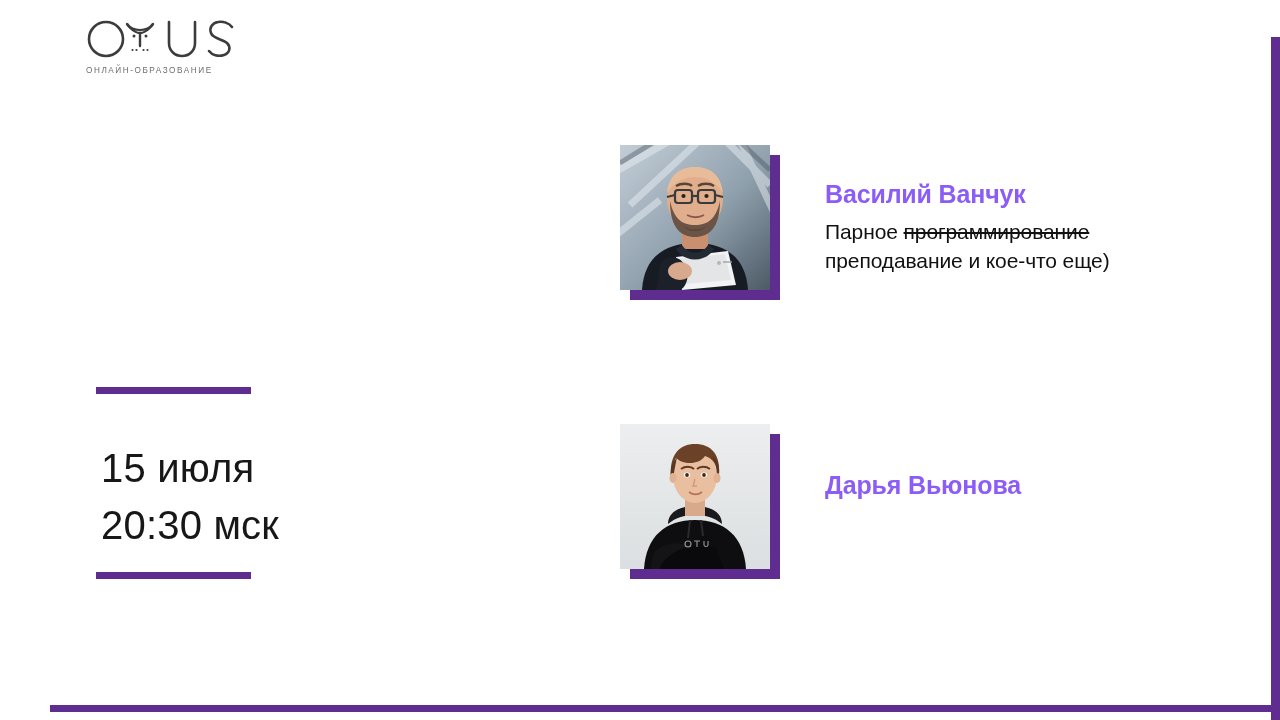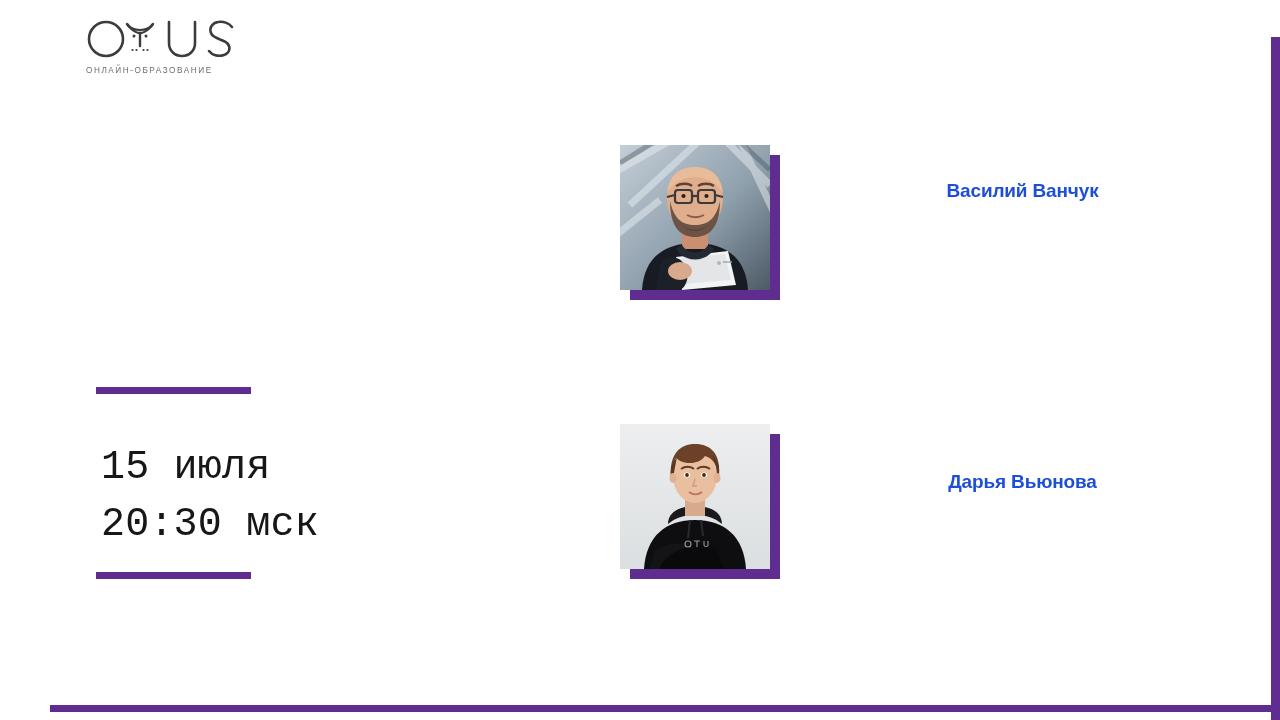--- a/index.html
+++ b/index.html
@@ -81,21 +81,20 @@
   .rule-bot  { top: 572px; }
 
   .datetime {
     position: absolute;
     left: 101px;
     top: 440px;
     font-size: 40px;
     line-height: 1.42;
     color: #171717;
     letter-spacing: 0.2px;
-    font-family: Liberation Mono, monospace;
   }
 
   
   .speaker {
     position: absolute;
     left: 620px;
     width: 600px;
   }
   .speaker-1 { top: 145px; }
   .speaker-2 { top: 424px; }
@@ -129,27 +128,26 @@
   .speaker-text {
     position: absolute;
     left: 205px;
     top: 0;
     width: 395px;
   }
   .speaker-1 .speaker-text { top: 35px; }
   .speaker-2 .speaker-text { top: 47px; }
 
   .speaker-name {
-    font-size: 19px;
+    font-size: 25px;
     font-weight: bold;
-    color: #1d4ed8;
+    color: #8b5cf6;
     letter-spacing: -0.15px;
     margin-bottom: 9px;
     white-space: nowrap;
-    text-align: center;
   }
   .speaker-desc {
     font-size: 21px;
     line-height: 1.36;
     color: #111111;
     letter-spacing: -0.1px;
   }
   .strike { text-decoration: line-through; text-decoration-thickness: 1.6px; }
 </style>
 </head>
@@ -265,20 +263,24 @@
             <g opacity="0.65" fill="#9a9ea6">
               <circle cx="99" cy="118" r="2"></circle>
                 <rect x="103" y="116" width="9" height="2"></rect>
             </g>
           </g>
         </svg>
       </div>
     </div>
     <div class="speaker-text">
       <div class="speaker-name">Василий Ванчук</div>
+      <div class="speaker-desc">
+        <span>Парное </span><span class="strike">программирование</span><br>
+        <span>преподавание и кое-что еще)</span>
+      </div>
     </div>
   </div>
 
   <div class="speaker speaker-2">
     <div class="photo-wrap">
       <div class="photo-shadow"></div>
       <div class="photo">
         <svg viewBox="0 0 150 145">
           <defs>
             <linearGradient id="bg2" x1="0" y1="0" x2="0" y2="1">

